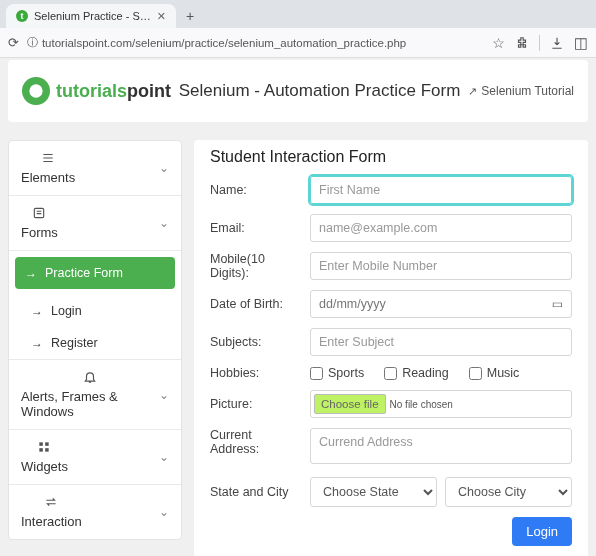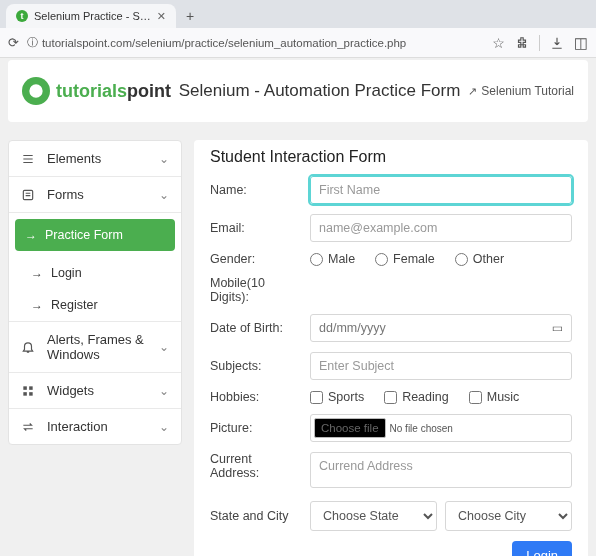--- a/index.html
+++ b/index.html
@@ -73,21 +73,21 @@
   .sidebar {
     width: 174px; background: #fff; border: 1px solid #e3e3e3;
     border-radius: 4px;
   }
   .acc-item {
     display:flex; align-items:center; justify-content:space-between;
     padding: 10px 12px; border-bottom: 1px solid #e9e9e9;
     font-size: 13px; color:#333; cursor:pointer;
   }
   .acc-item:last-child { border-bottom: none; }
-  .acc-left { display:flex; align-items:center; gap:12px; }
+  .acc-left { display:flex; align-items:center; gap:5px;flex-direction:column; }
   .chevron { font-size: 12px; color:#888; }
   .subitems { border-bottom: 1px solid #e9e9e9; }
   .subitem {
     display:flex; align-items:center; gap:8px;
     padding: 9px 12px 9px 22px; font-size: 12.5px; color:#333; cursor:pointer;
   }
   .subitem.active {
     background: #4bae4f; color: #fff; border-radius: 4px; margin: 6px;
     padding: 9px 10px;
   }
@@ -111,21 +111,21 @@
   }
   input::placeholder, textarea::placeholder { color:#999; }
   .highlight input { outline: 2px solid #5dd5d5; outline-offset: 0; border-color:#5dd5d5; }
   .radios, .checks { display:flex; gap: 20px; align-items:center; font-size:12.5px; color:#444; }
   .radios label, .checks label { display:flex; align-items:center; gap:5px; }
   input[type=radio], input[type=checkbox] { accent-color: #888; width:13px; height:13px; }
   .dateinput { display:flex; align-items:center; justify-content:space-between; }
   .cal-icon { font-size:12px; color:#555; }
   .fileinput { display:flex; align-items:center; padding:3px; gap:0; }
   .filebtn {
-    border:1px solid #bbb; background:#000000; padding:3px 6px; font-size:11.5px;
+    border:1px solid #bbb; background:#bef264; padding:3px 6px; font-size:11.5px;
     border-radius:2px;
   }
   .filetext { font-size:10px; color:#555; padding-left:4px; }
   textarea { height: 36px; resize: none; }
   .selects { display:flex; gap:8px; }
   .selects select { flex:1; color:#555; }
   .submit-row { display:flex; justify-content:flex-end; margin-top:8px; }
   .submit-btn {
     background:#2f7af5; color:#fff; border:none; border-radius:4px;
     padding:7px 14px; font-size:13px; cursor:pointer;
@@ -275,40 +275,24 @@
       <div class="row highlight">
         <div class="label">Name:</div>
         <div class="field"><input type="text" placeholder="First Name" style=""></div>
       </div>
 
       <div class="row">
         <div class="label">Email:</div>
         <div class="field"><input type="email" placeholder="name@example.com" style=""></div>
       </div>
 
-      <div class="row">
-        <div class="label">Gender:</div>
-        <div class="field radios">
-          <label>
-              <input type="radio" name="g" style="">
-              <span>Male</span>
-            </label>
-          <label>
-              <input type="radio" name="g" style="">
-              <span>Female</span>
-            </label>
-          <label>
-              <input type="radio" name="g" style="">
-              <span>Other</span>
-            </label>
-        </div>
-      </div>
 
       <div class="row top">
         <div class="label">Mobile(10 Digits):</div>
+        <div class="field"><input type="text" placeholder="Enter Mobile Number" style=""></div>
       </div>
 
       <div class="row">
         <div class="label">Date of Birth:</div>
         <div class="field">
           <div class="dateinput">
             <span style="color:#777;">dd/mm/yyyy</span>
             <span class="cal-icon">▭</span>
           </div>
         </div>

